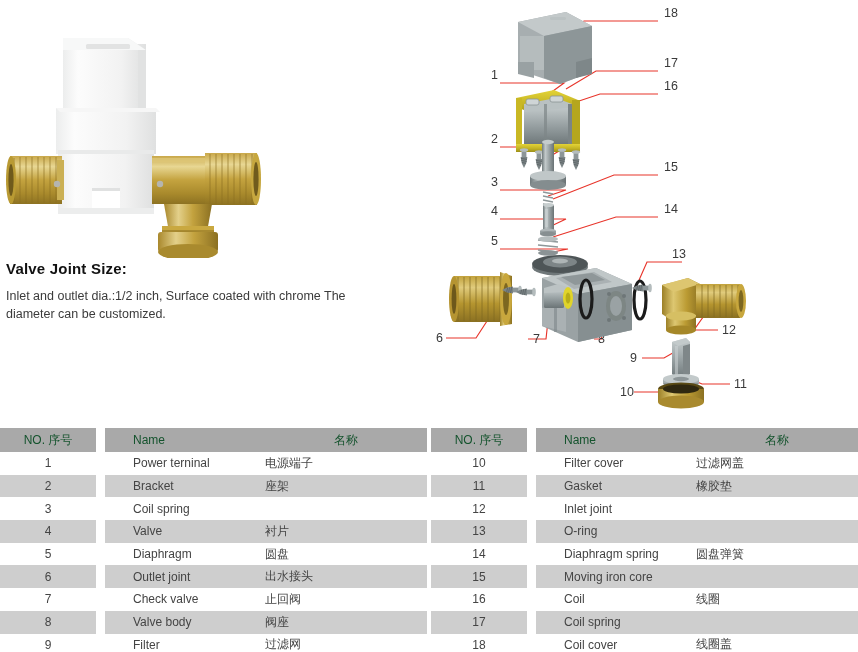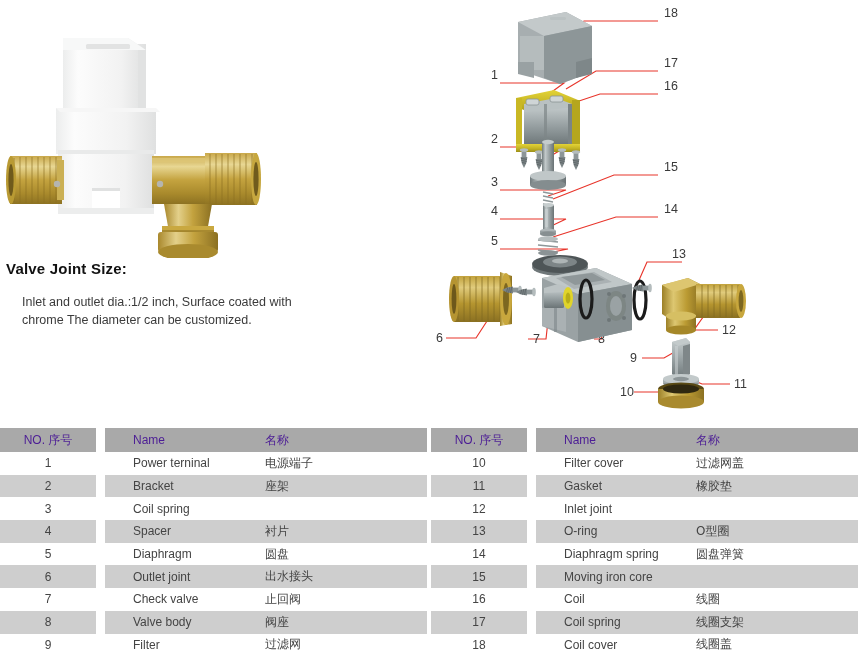--- a/index.html
+++ b/index.html
@@ -13,45 +13,45 @@
   
   #product-photo{position:absolute;left:0;top:8px;width:270px;height:250px;}
 
   
   #spec-block{position:absolute;left:6px;top:260px;width:345px;}
   #spec-title{
     font-size:15px;font-weight:bold;color:#111;letter-spacing:.2px;
     margin:0 0 10px 0;
   }
   #spec-body{
-    font-size:12.5px;line-height:18px;color:#3b3b3b;margin:16px;
+    font-size:12.5px;line-height:18px;color:#3b3b3b;margin:0;
   }
 
   
   #exploded-diagram{position:absolute;left:400px;top:0;width:458px;height:415px;}
 
   
   #parts-table{position:absolute;left:0;top:428px;width:858px;}
   .t-half{position:absolute;top:0;}
   .t-half.left{left:0;width:427px;}
   .t-half.right{left:431px;width:427px;}
 
   .trow{display:flex;height:22.7px;align-items:center;}
   .trow.header{height:24px;background:#a9a9a9;}
   .trow.odd{background:#ffffff;}
   .trow.even{background:#cecece;}
-  .trow.header .c{color:#4c1d95;font-weight:normal;}
+  .trow.header .c{color:#14532d;font-weight:normal;}
 
   .c{font-size:12px;color:#444;box-sizing:border-box;}
   .c-no{width:96px;text-align:center;flex:0 0 96px;}
   .gap{flex:0 0 9px;width:9px;background:#fff;align-self:stretch;}
   .c-name{flex:0 0 150px;width:150px;padding-left:28px;}
   .c-cn{flex:1;padding-left:10px;font-family:"DejaVu Sans","Liberation Sans",sans-serif;}
   .trow.header .c-no{text-align:center;}
-  .trow.header .c-cn{padding-left:10px;}
+  .trow.header .c-cn{padding-left:10px;text-align:center;}
 
   
   .trow.header .gap{background:#ffffff;}
   .trow.even .gap{background:#ffffff;}
 
   
   .callout-num{font-size:12.5px;fill:#3a3a3a;font-family:"Liberation Sans",sans-serif;}
 </style>
 </head>
 <body>
@@ -468,21 +468,21 @@
           <div class="c c-cn">座架</div>
         </div>
       <div class="trow odd">
           <div class="c c-no">3</div>
           <div class="gap"></div>
           <div class="c c-name">Coil spring</div>
         </div>
       <div class="trow even">
           <div class="c c-no">4</div>
           <div class="gap"></div>
-          <div class="c c-name">Spacer</div>
+          <div class="c c-name">Valve</div>
           <div class="c c-cn">衬片</div>
         </div>
       <div class="trow odd">
           <div class="c c-no">5</div>
           <div class="gap"></div>
           <div class="c c-name">Diaphragm</div>
           <div class="c c-cn">圆盘</div>
         </div>
       <div class="trow even">
           <div class="c c-no">6</div>
@@ -533,21 +533,20 @@
         </div>
       <div class="trow odd">
           <div class="c c-no">12</div>
           <div class="gap"></div>
           <div class="c c-name">Inlet joint</div>
         </div>
       <div class="trow even">
           <div class="c c-no">13</div>
           <div class="gap"></div>
           <div class="c c-name">O-ring</div>
-          <div class="c c-cn">O型圈</div>
         </div>
       <div class="trow odd">
           <div class="c c-no">14</div>
           <div class="gap"></div>
           <div class="c c-name">Diaphragm spring</div>
           <div class="c c-cn">圆盘弹簧</div>
         </div>
       <div class="trow even">
           <div class="c c-no">15</div>
           <div class="gap"></div>
@@ -556,21 +555,20 @@
       <div class="trow odd">
           <div class="c c-no">16</div>
           <div class="gap"></div>
           <div class="c c-name">Coil</div>
           <div class="c c-cn">线圈</div>
         </div>
       <div class="trow even">
           <div class="c c-no">17</div>
           <div class="gap"></div>
           <div class="c c-name">Coil spring</div>
-          <div class="c c-cn">线圈支架</div>
         </div>
       <div class="trow odd">
           <div class="c c-no">18</div>
           <div class="gap"></div>
           <div class="c c-name">Coil cover</div>
           <div class="c c-cn">线圈盖</div>
         </div>
 
     </div>
   </div>

